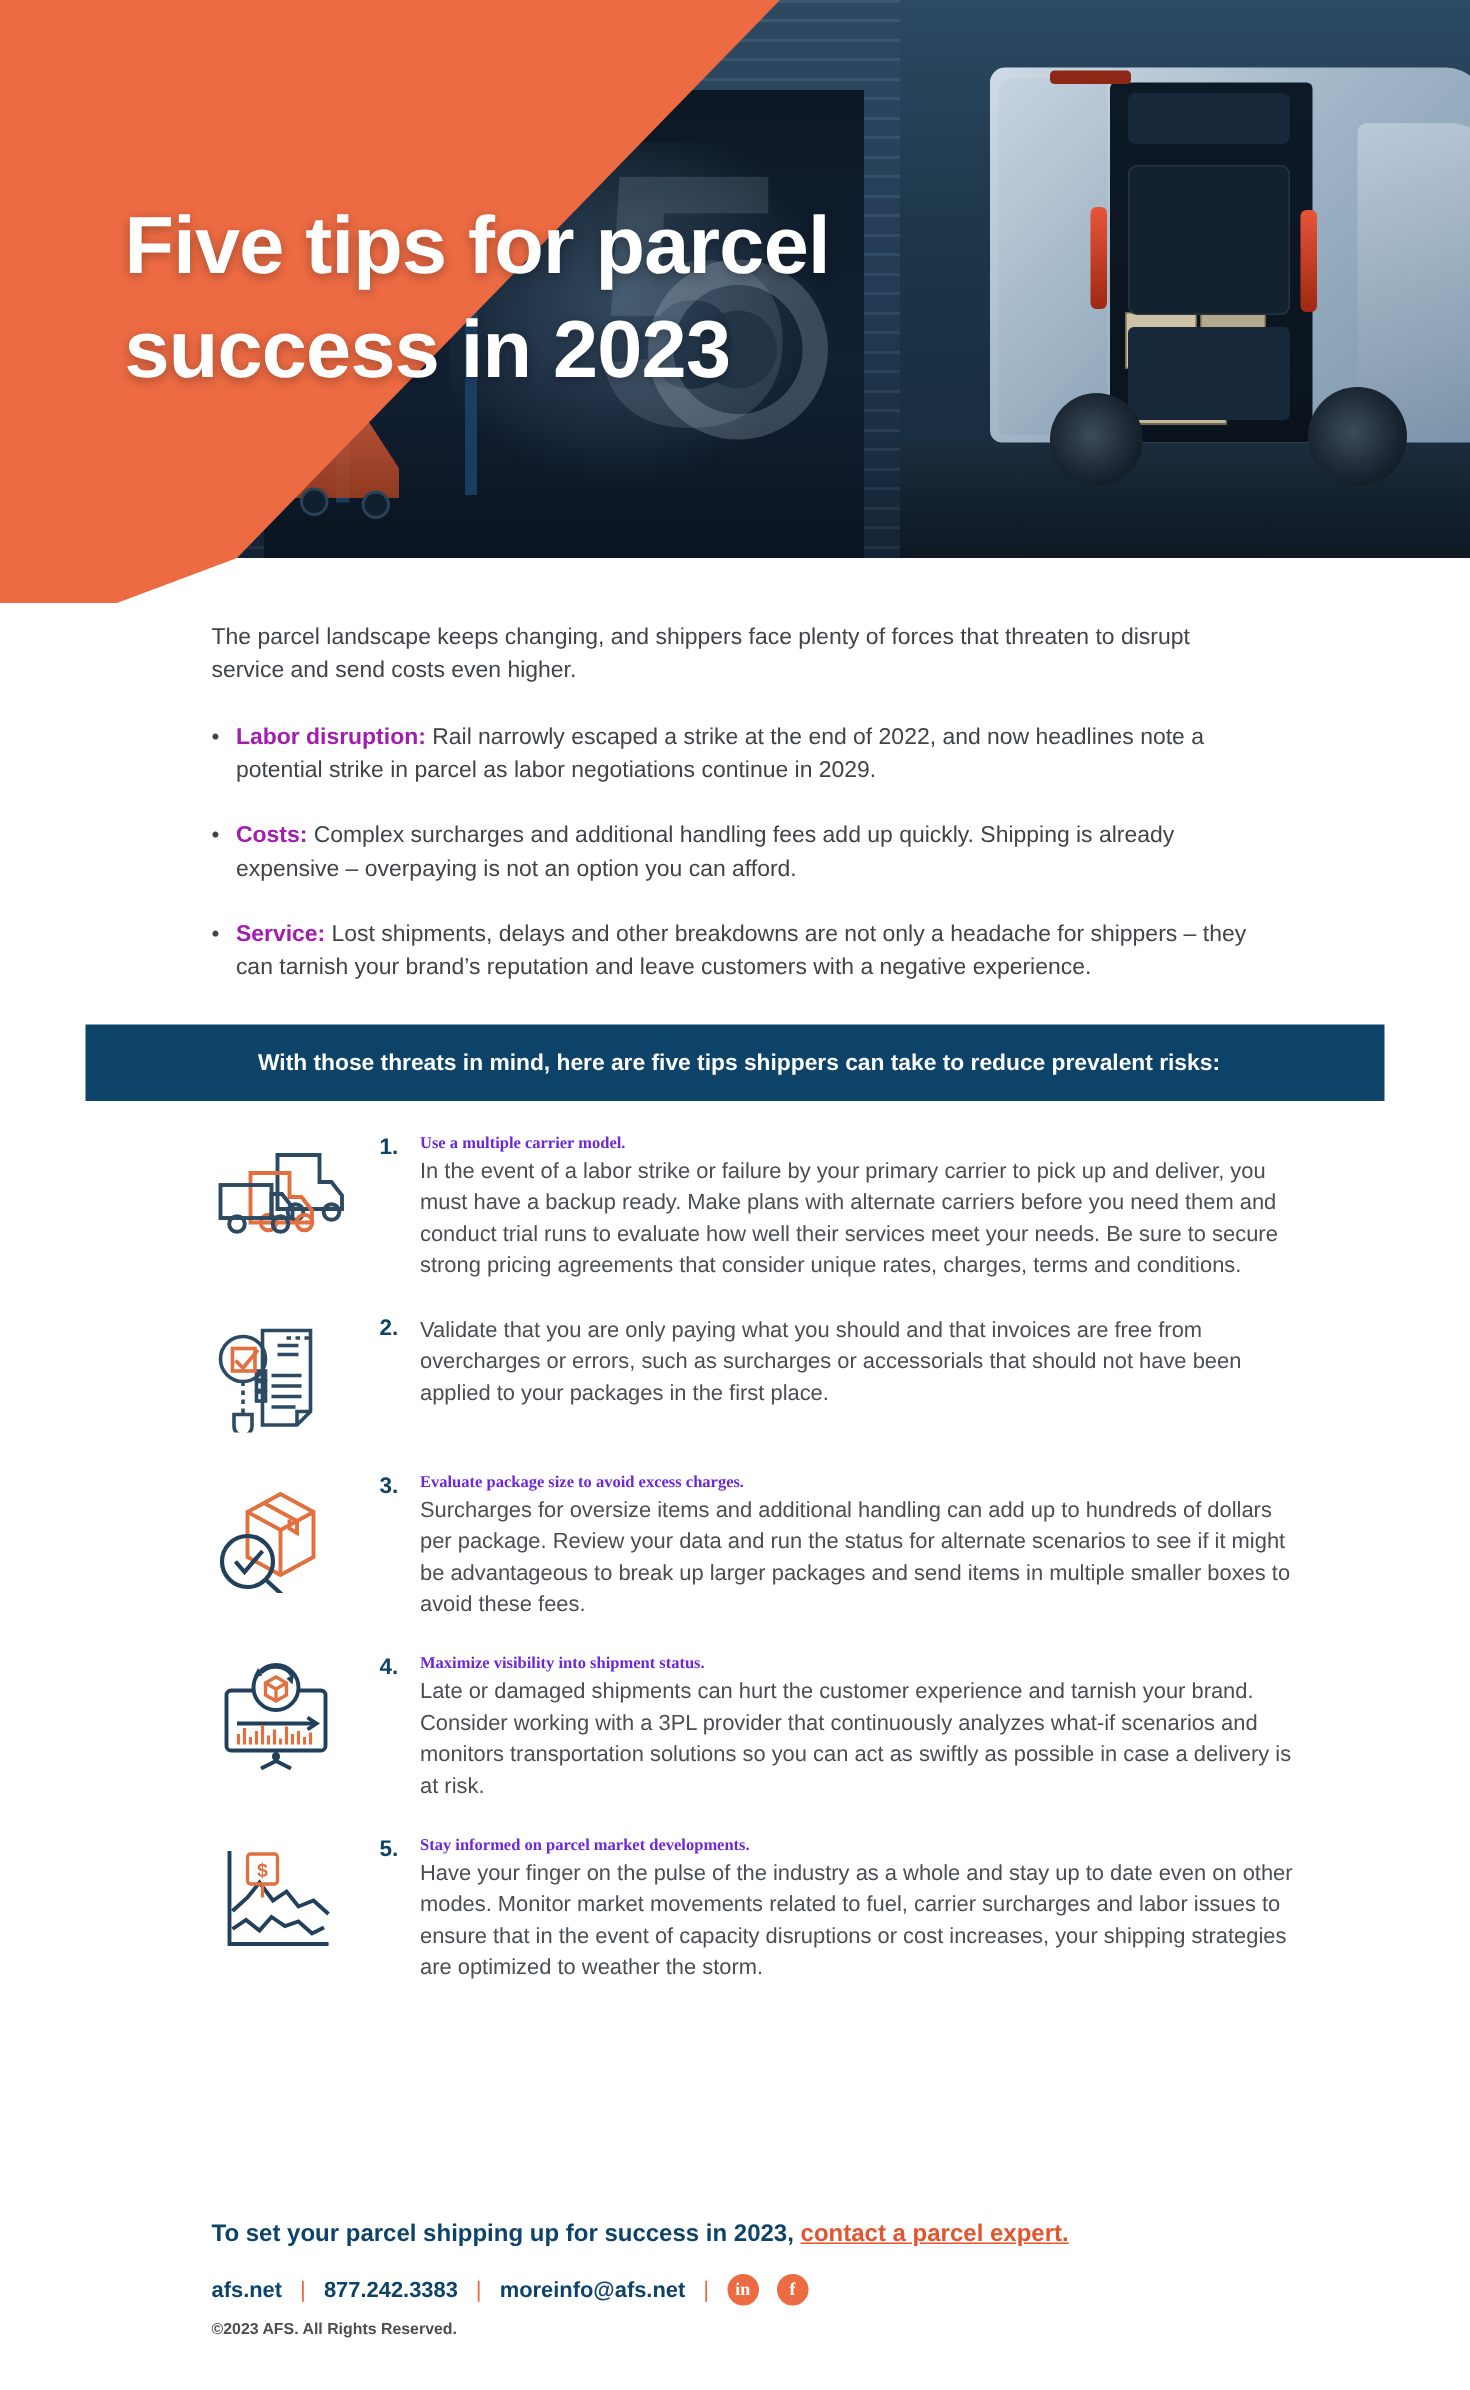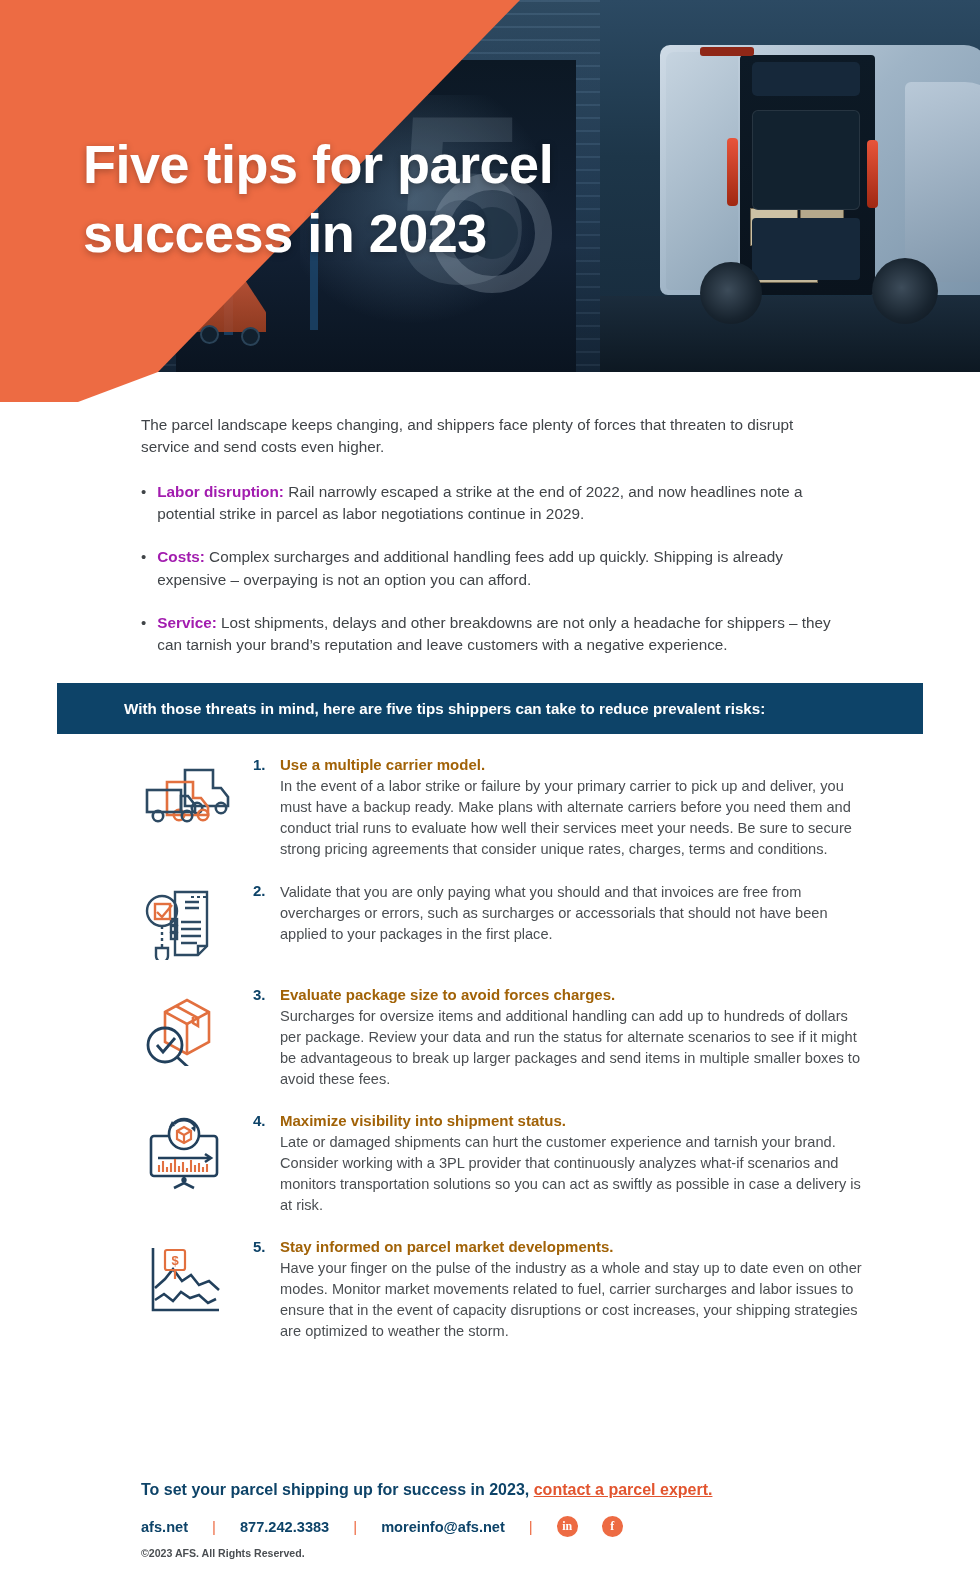--- a/index.html
+++ b/index.html
@@ -138,38 +138,38 @@
   .bullet .dot { color: #404448; font-size: 15px; line-height: 1.46; flex: none; }
   .bullet .btext { font-size: 15.3px; line-height: 1.46; color: #404448; }
   .bullet .btext b { color: #a21caf; font-weight: bold; }
 
   
   .banner {
     position: absolute; left: 57px; top: 683px; width: 866px; height: 51px;
     background: #0d4368; display: flex; align-items: center;
   }
   .banner-text {
-    color: #ffffff; font-size: 15.2px; font-weight: bold; padding-left: 67px;
+    color: #ffffff; font-size: 15.2px; font-weight: bold; padding-left: 115px;
   }
 
   
   .tips { position: absolute; left: 141px; top: 756px; width: 730px; }
   .tip { display: flex; margin-bottom: 22px; }
   .tip-icon { flex: none; width: 112px; padding-top: 4px; }
   .tip-body { flex: 1; display: flex; gap: 9px; }
   .tip-num { font-size: 15px; font-weight: bold; color: #0d4368; flex: none; width: 18px; }
   .tip-main { flex: 1; }
-  .tip-title { font-size: 15px; font-weight: bold; color: #a16207; margin-bottom: 3px; }
+  .tip-title { font-size: 11px; font-weight: bold; color: #6d28d9; margin-bottom: 3px; font-family: Liberation Serif, serif; }
   .tip-desc { font-size: 14.6px; line-height: 1.44; color: #4a4e52; }
 
   
   .footer { position: absolute; left: 141px; top: 1481px; width: 800px; }
   .cta { font-size: 16px; font-weight: bold; color: #0d4368; }
   .cta a { color: #e2552f; text-decoration: underline; }
-  .contact { margin-top: 17px; display: flex; align-items: center; gap: 24px; }
+  .contact { margin-top: 17px; display: flex; align-items: center; gap: 12px; }
   .contact .c-item { font-size: 14.6px; font-weight: bold; color: #0d4368; }
   .contact .sep { color: #ed6b43; font-weight: normal; font-size: 15px; }
   .soc {
     width: 21px; height: 21px; border-radius: 50%; background: #ed6b43;
     color: #fff; font-size: 12px; font-weight: bold;
     display: flex; align-items: center; justify-content: center;
     font-family: "Liberation Serif", serif;
   }
   .copyright { margin-top: 10px; font-size: 10.6px; color: #4a4e52; font-weight: bold; }
 
@@ -338,21 +338,21 @@
           <g fill="none" stroke="#22405c" stroke-width="2.8">
             <circle cx="24" cy="55" r="17"></circle>
             <path d="M36 67 l12 11"></path>
             <path d="M16 55 l6 7 l12 -14"></path>
           </g>
         </svg>
       </div>
       <div class="tip-body">
         <div class="tip-num">3.</div>
         <div class="tip-main">
-          <div class="tip-title">Evaluate package size to avoid forces charges.</div>
+          <div class="tip-title">Evaluate package size to avoid excess charges.</div>
           <div class="tip-desc">Surcharges for oversize items and additional handling can add up to hundreds of dollars per package. Review your data and run the status for alternate scenarios to see if it might be advantageous to break up larger packages and send items in multiple smaller boxes to avoid these fees.</div>
         </div>
       </div>
     </div>
 
     <div class="tip">
       <div class="tip-icon">
         <svg width="92" height="74" viewBox="0 0 92 74">
           <g fill="none" stroke="#22405c" stroke-width="2.6">
             <rect x="10" y="20" width="66" height="40" rx="3"></rect>

